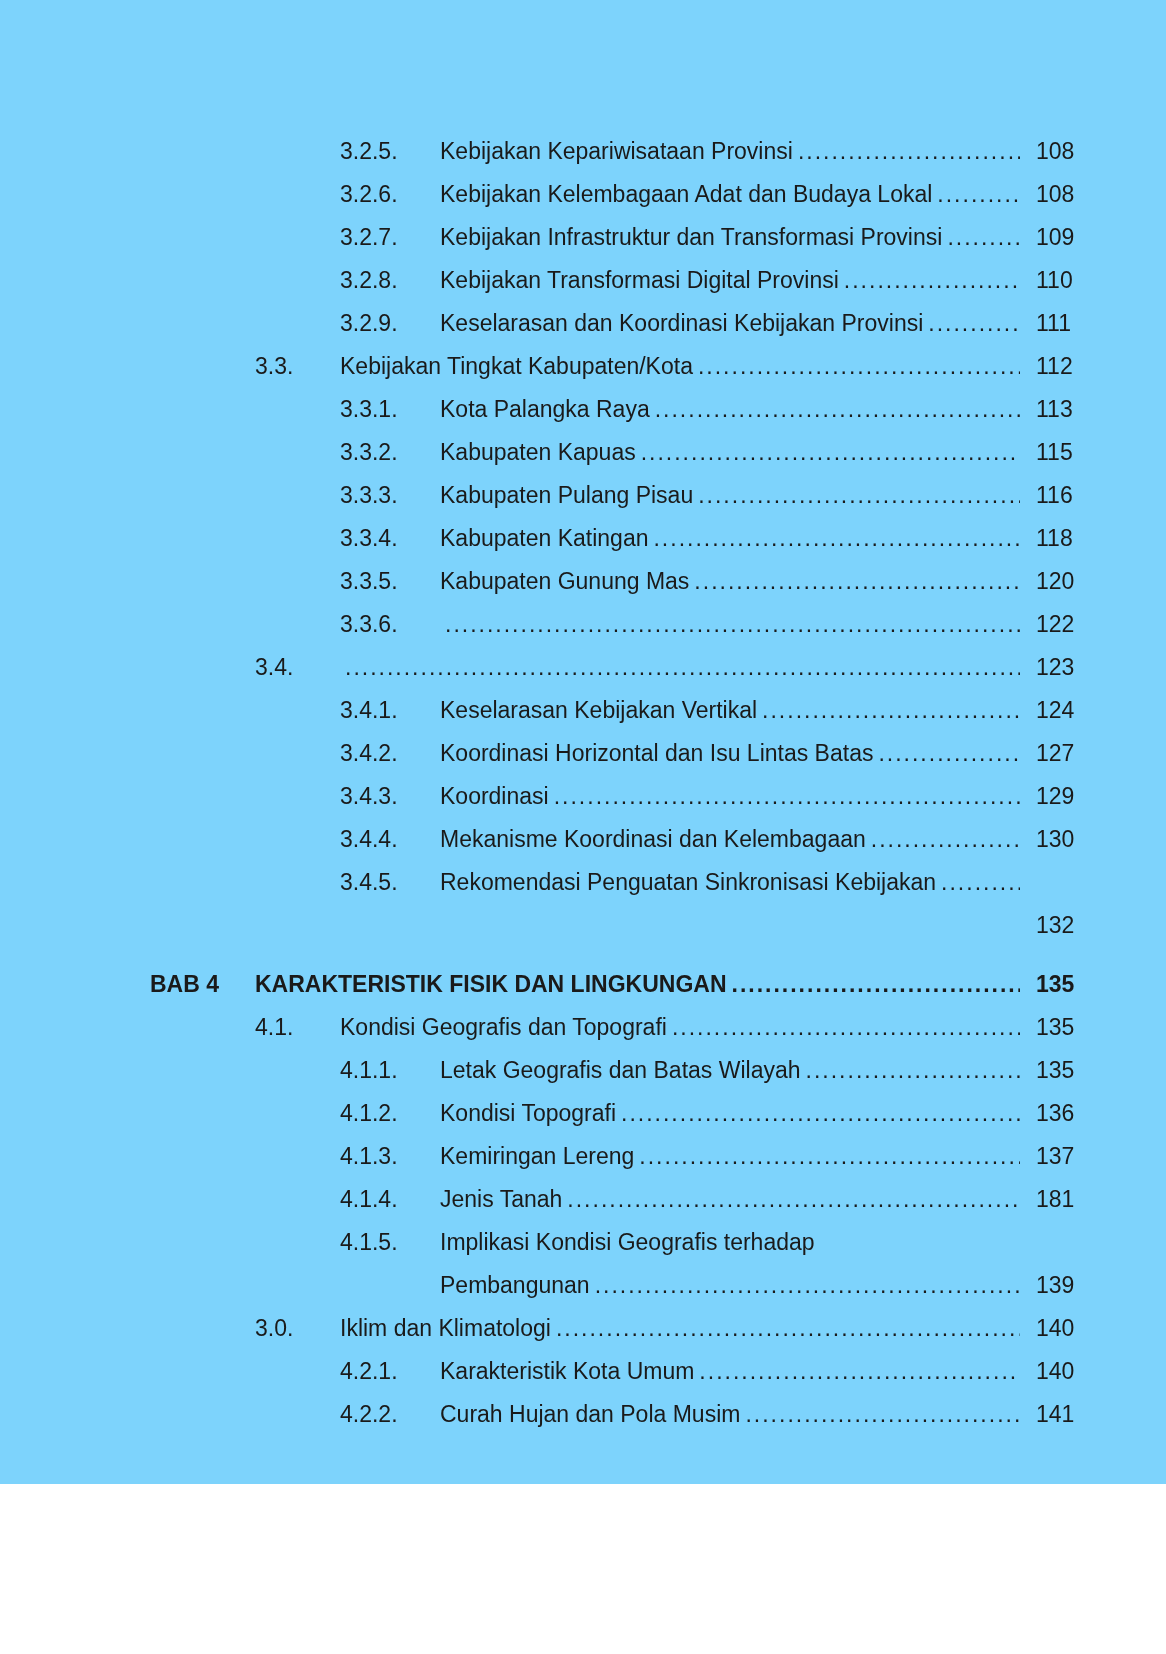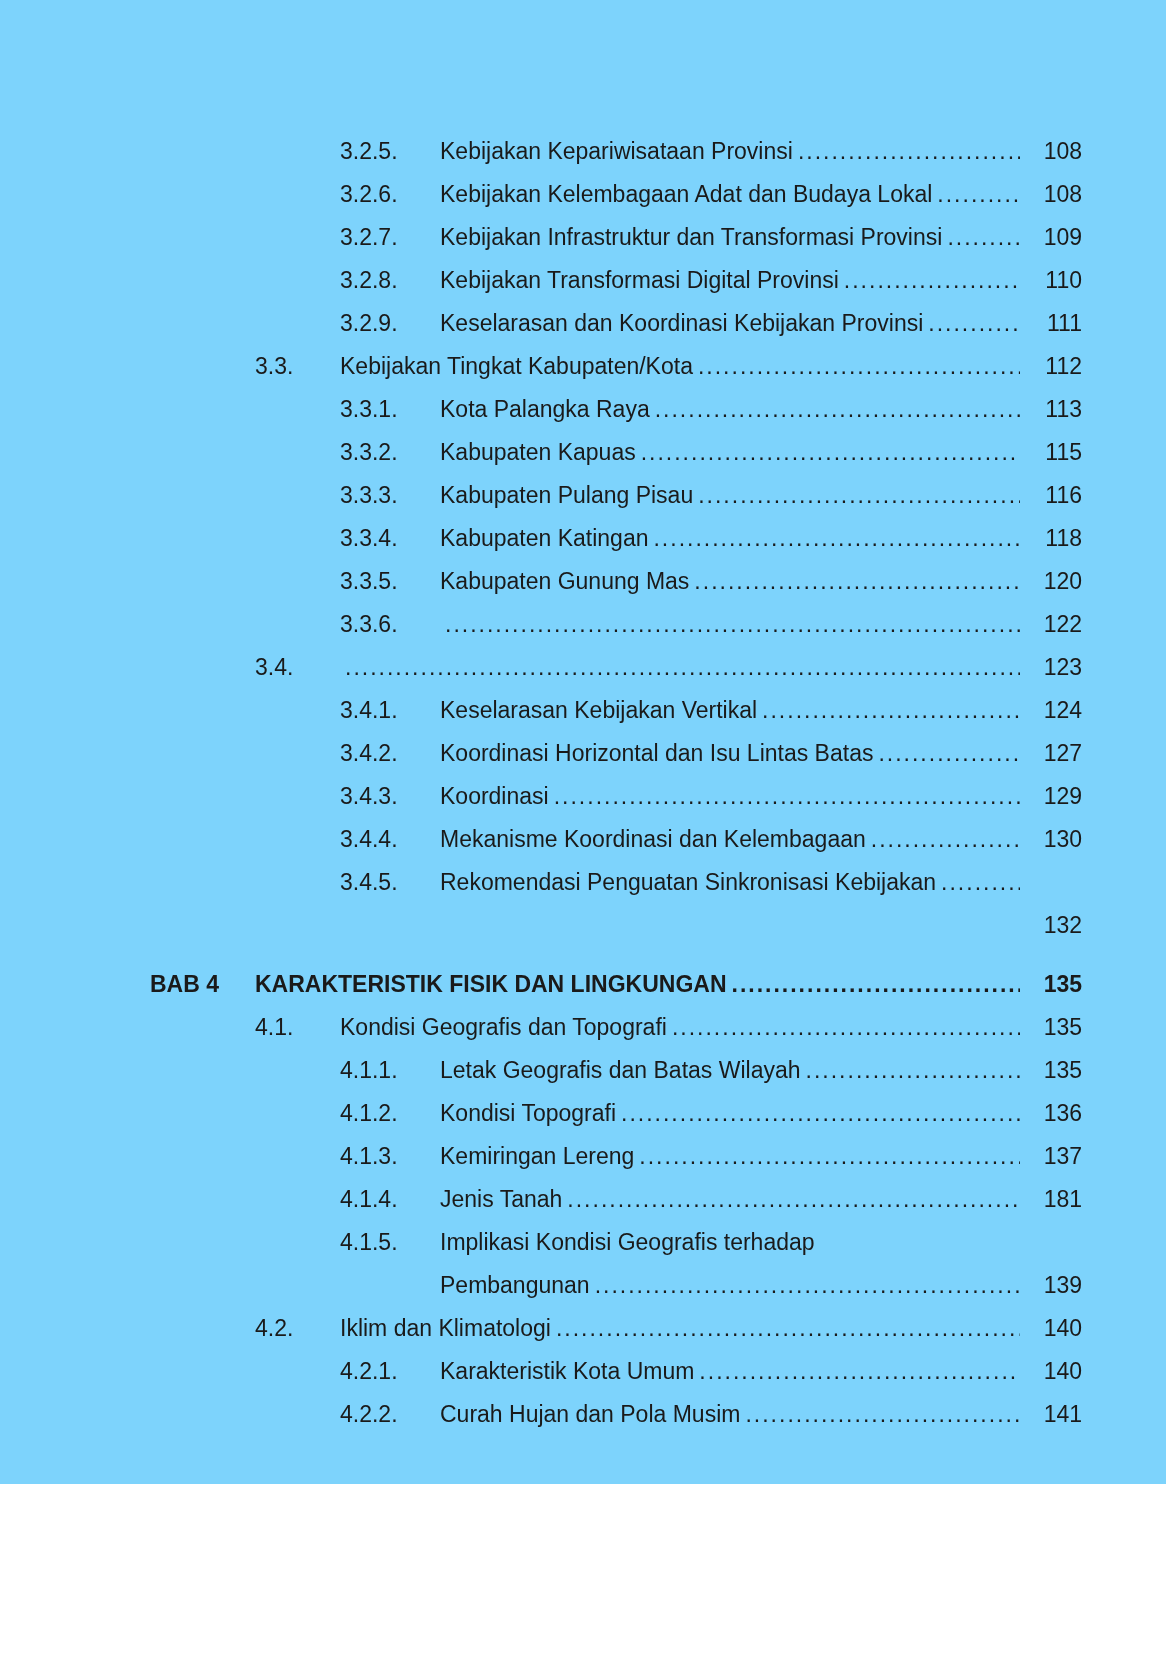--- a/index.html
+++ b/index.html
@@ -30,21 +30,21 @@
     flex:1 1 auto;
     overflow:hidden;
     white-space:nowrap;
     letter-spacing:2px;
     padding-left:5px;
   }
   .pg{
     flex:0 0 auto;
     width:46px;
     margin-left:16px;
-    text-align:right;
+    text-align:left;
   }
   .pg.spacer{visibility:hidden;}
   .title{white-space:nowrap;}
   footer{margin-top:64px;text-align:center;}
   .folio{
     font-family:"Liberation Serif", serif;
     font-weight:bold;
     font-size:23px;
     color:#111;
     line-height:28px;
@@ -360,21 +360,21 @@
             <div class="line">
               <span class="title">Pembangunan</span>
               <span class="dots">........................................................................................................................................................................................................</span>
               <span class="pg">139</span>
             </div>
           </div>
         </div>
       </div>
       <div class="row l2">
         <div class="line">
-          <span class="num">4.2.</span>
+          <span class="num">3.0.</span>
           <div class="bodycol">
             <div class="line">
               <span class="title">Iklim dan Klimatologi</span>
               <span class="dots">........................................................................................................................................................................................................</span>
               <span class="pg">140</span>
             </div>
           </div>
         </div>
       </div>
       <div class="row l3">

